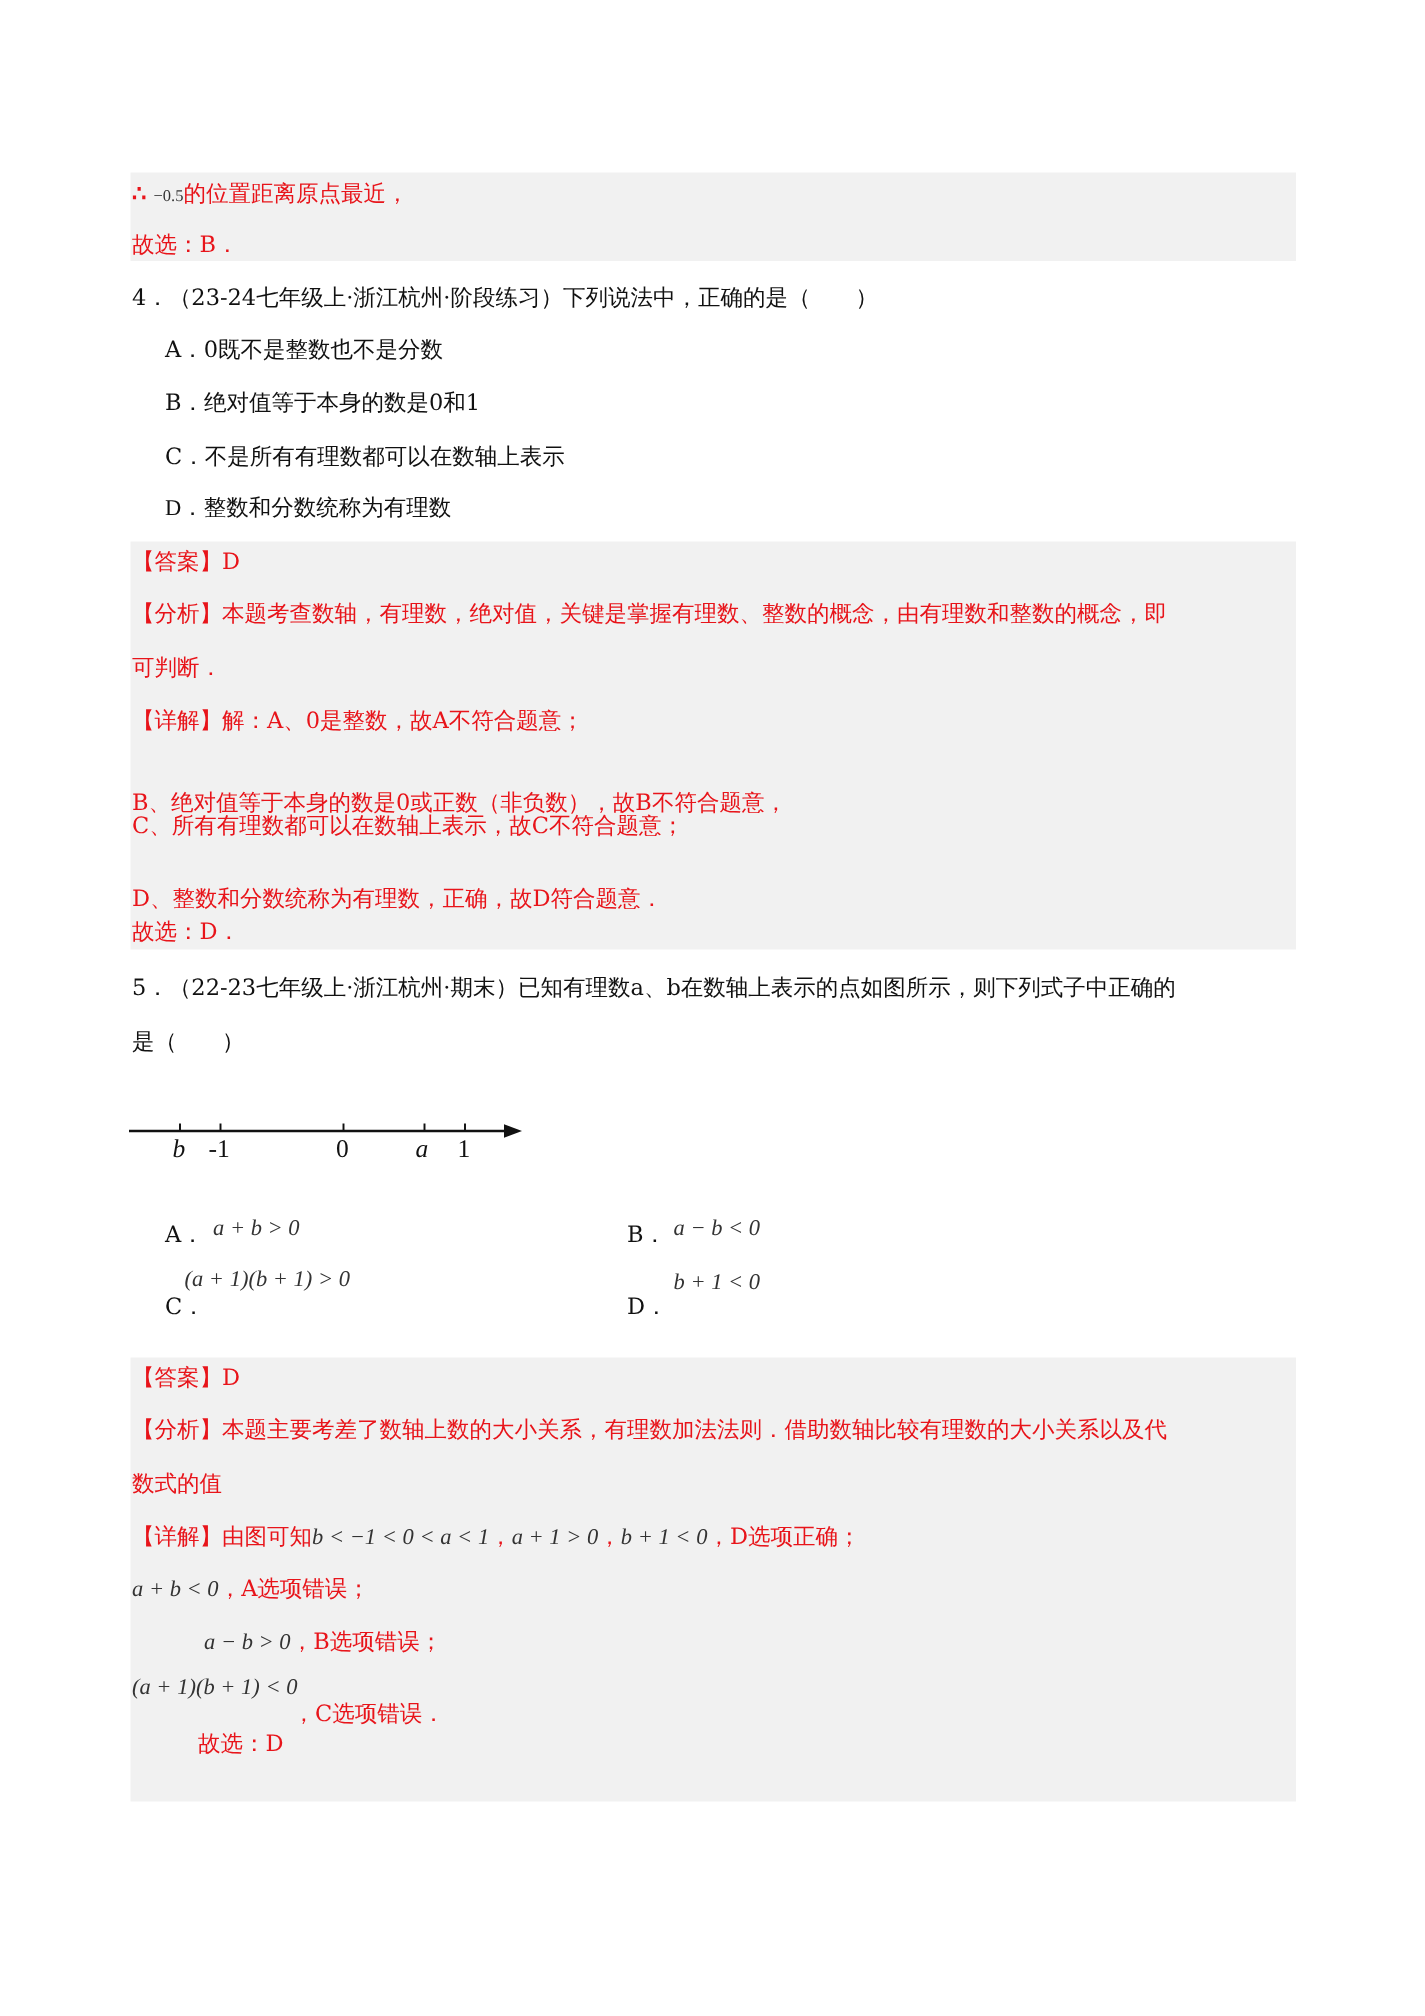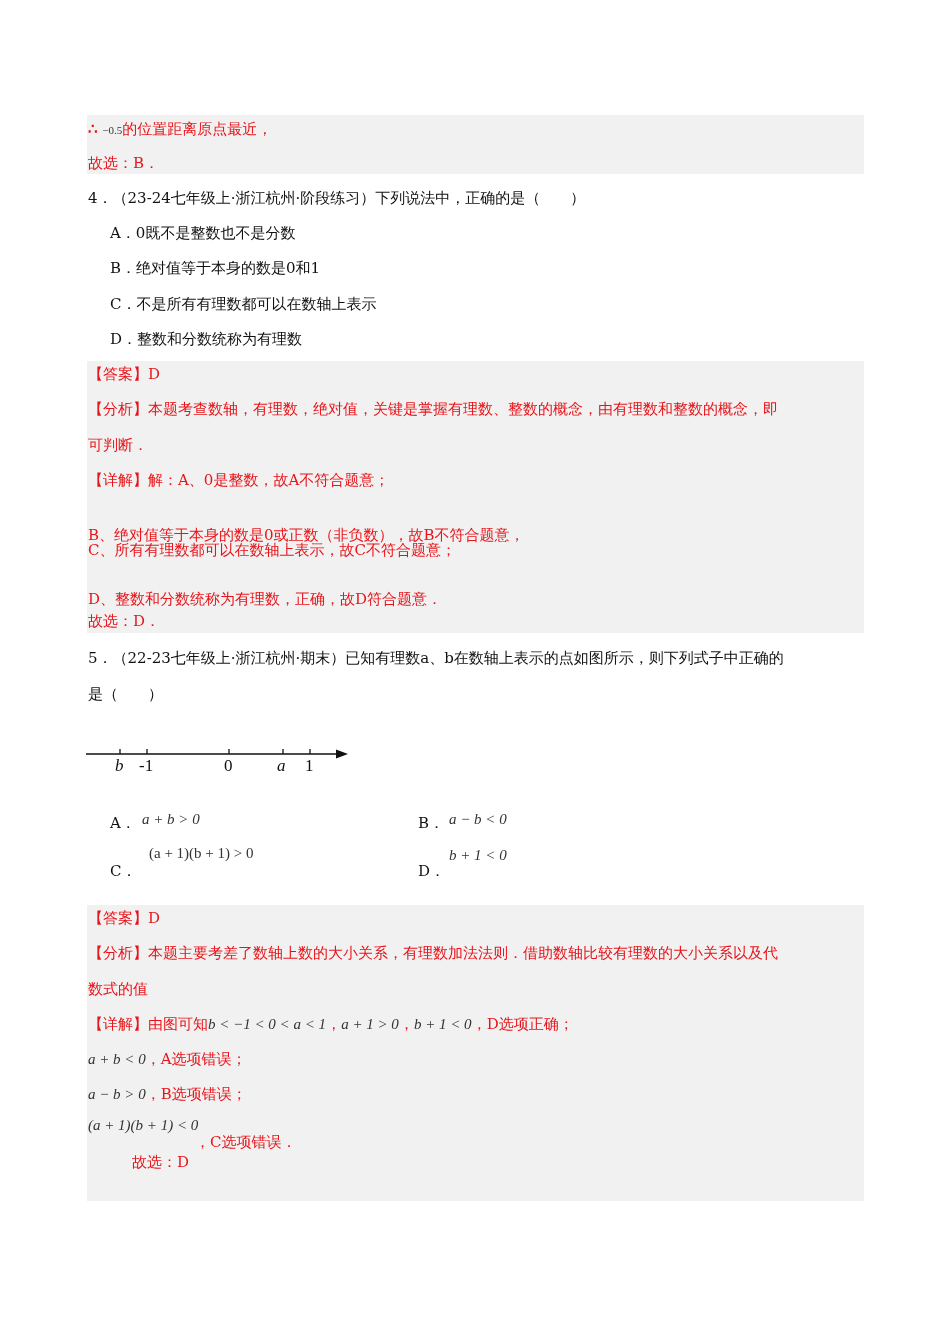--- a/index.html
+++ b/index.html
@@ -26,21 +26,21 @@
 </div>
 <div class="line" style="left:110px;top:223px;">
   <span>A．</span><span>0既不是整数也不是分数</span>
 </div>
 <div class="line" style="left:110px;top:258px;">
   <span>B．</span><span>绝对值等于本身的数是0和1</span>
 </div>
 <div class="line" style="left:110px;top:294px;">
   <span>C．</span><span>不是所有有理数都可以在数轴上表示</span>
 </div>
-<div class="line" style="left:110px;top:329px;">
+<div class="line" style="left:110px;top:329px;font-family:Liberation Serif, serif;">
   <span>D．</span><span>整数和分数统称为有理数</span>
 </div>
 
 <div class="box" style="top:361px;height:272px;"></div>
 <div class="line red" style="left:88px;top:364px;">
   <span>【答案】</span><span>D</span>
 </div>
 <div class="line red" style="left:88px;top:399px;">
   <span>【分析】</span><span>本题考查数轴，有理数，绝对值，关键是掌握有理数、整数的概念，由有理数和整数的概念，即</span>
 </div>
@@ -73,37 +73,37 @@
   <span class="abs" style="left:138px;top:16px;font-size:17px;font-family:'Liberation Serif',serif;">0</span>
   <span class="abs" style="left:191px;top:16px;font-style:italic;font-size:17px;font-family:'Liberation Serif',serif;">a</span>
   <span class="abs" style="left:219px;top:16px;font-size:17px;font-family:'Liberation Serif',serif;">1</span>
 </div>
 
 <span class="abs" style="left:110px;top:814px;">A．</span>
 <span class="abs math" style="left:142px;top:811px;font-style:italic;">a + b &gt; 0</span>
 <span class="abs" style="left:418px;top:814px;">B．</span>
 <span class="abs math" style="left:449px;top:811px;font-style:italic;">a − b &lt; 0</span>
 <span class="abs" style="left:110px;top:862px;">C．</span>
-<span class="abs math" style="left:149px;top:845px;">(a + 1)(b + 1) &gt; 0</span>
+<span class="abs math" style="left:123px;top:845px;font-style:italic;">(a + 1)(b + 1) &gt; 0</span>
 <span class="abs" style="left:418px;top:862px;">D．</span>
 <span class="abs math" style="left:449px;top:847px;font-style:italic;">b + 1 &lt; 0</span>
 
 <div class="box" style="top:905px;height:296px;"></div>
 <div class="line red" style="left:88px;top:908px;">
   <span>【答案】</span><span>D</span>
 </div>
 <div class="line red" style="left:88px;top:943px;">
   <span>【分析】</span><span>本题主要考差了数轴上数的大小关系，有理数加法法则．借助数轴比较有理数的大小关系以及代</span>
 </div>
 <div class="line red" style="left:88px;top:979px;">数式的值</div>
 
 <div class="line red" style="left:88px;top:1014px;">
   <span>【详解】</span><span>由图可知</span><span class="math" style="font-style:italic;">b &lt; −1 &lt; 0 &lt; a &lt; 1</span><span>，</span><span class="math" style="font-style:italic;margin-top:48px;">a + 1 &gt; 0</span><span>，</span><span class="math" style="font-style:italic;">b + 1 &lt; 0</span><span>，D选项正确；</span>
 </div>
 <div class="line red" style="left:88px;top:1049px;">
   <span class="math" style="font-style:italic;">a + b &lt; 0</span><span>，A选项错误；</span>
 </div>
-<div class="line red" style="left:88px;top:1084px;">
+<div class="line red" style="left:88px;top:1084px;padding-left:48px;">
   <span class="math" style="font-style:italic;">a − b &gt; 0</span><span>，B选项错误；</span>
 </div>
 <span class="abs math" style="left:88px;top:1117px;font-style:italic;">(a + 1)(b + 1) &lt; 0</span>
 <span class="abs red" style="left:195px;top:1133px;">，C选项错误．</span>
 <div class="line red" style="left:88px;top:1152px;padding-left:44px;">故选：D</div>
 
 </body></html>

